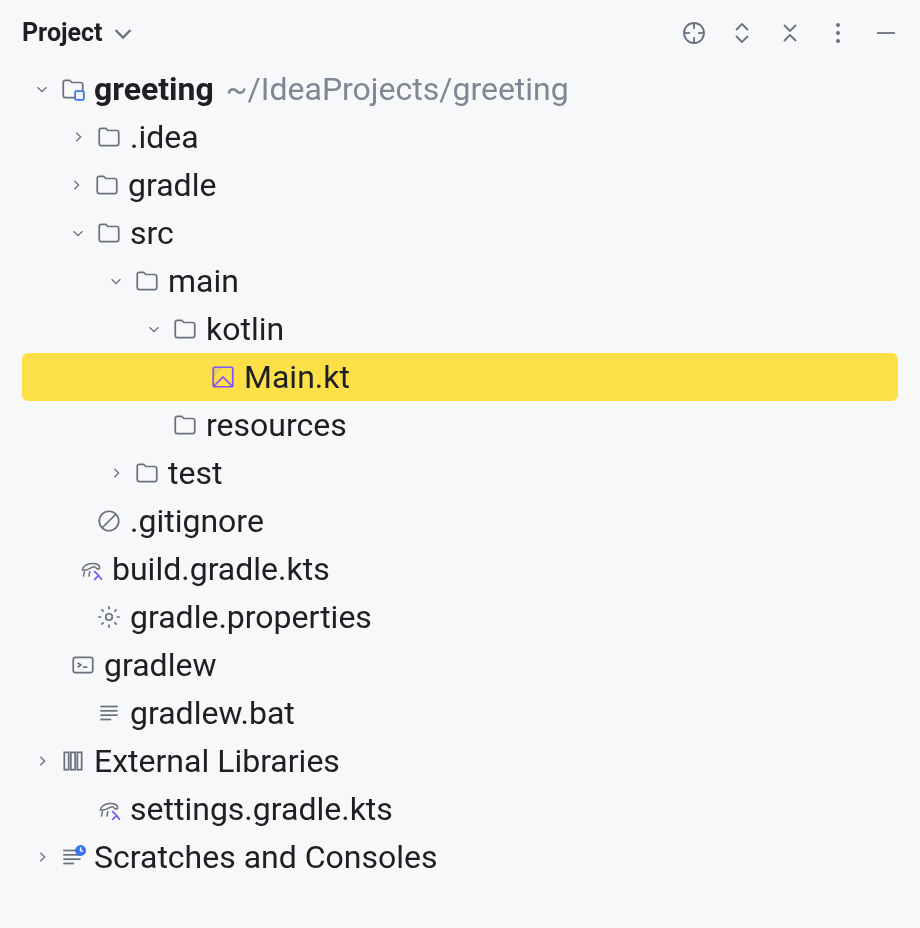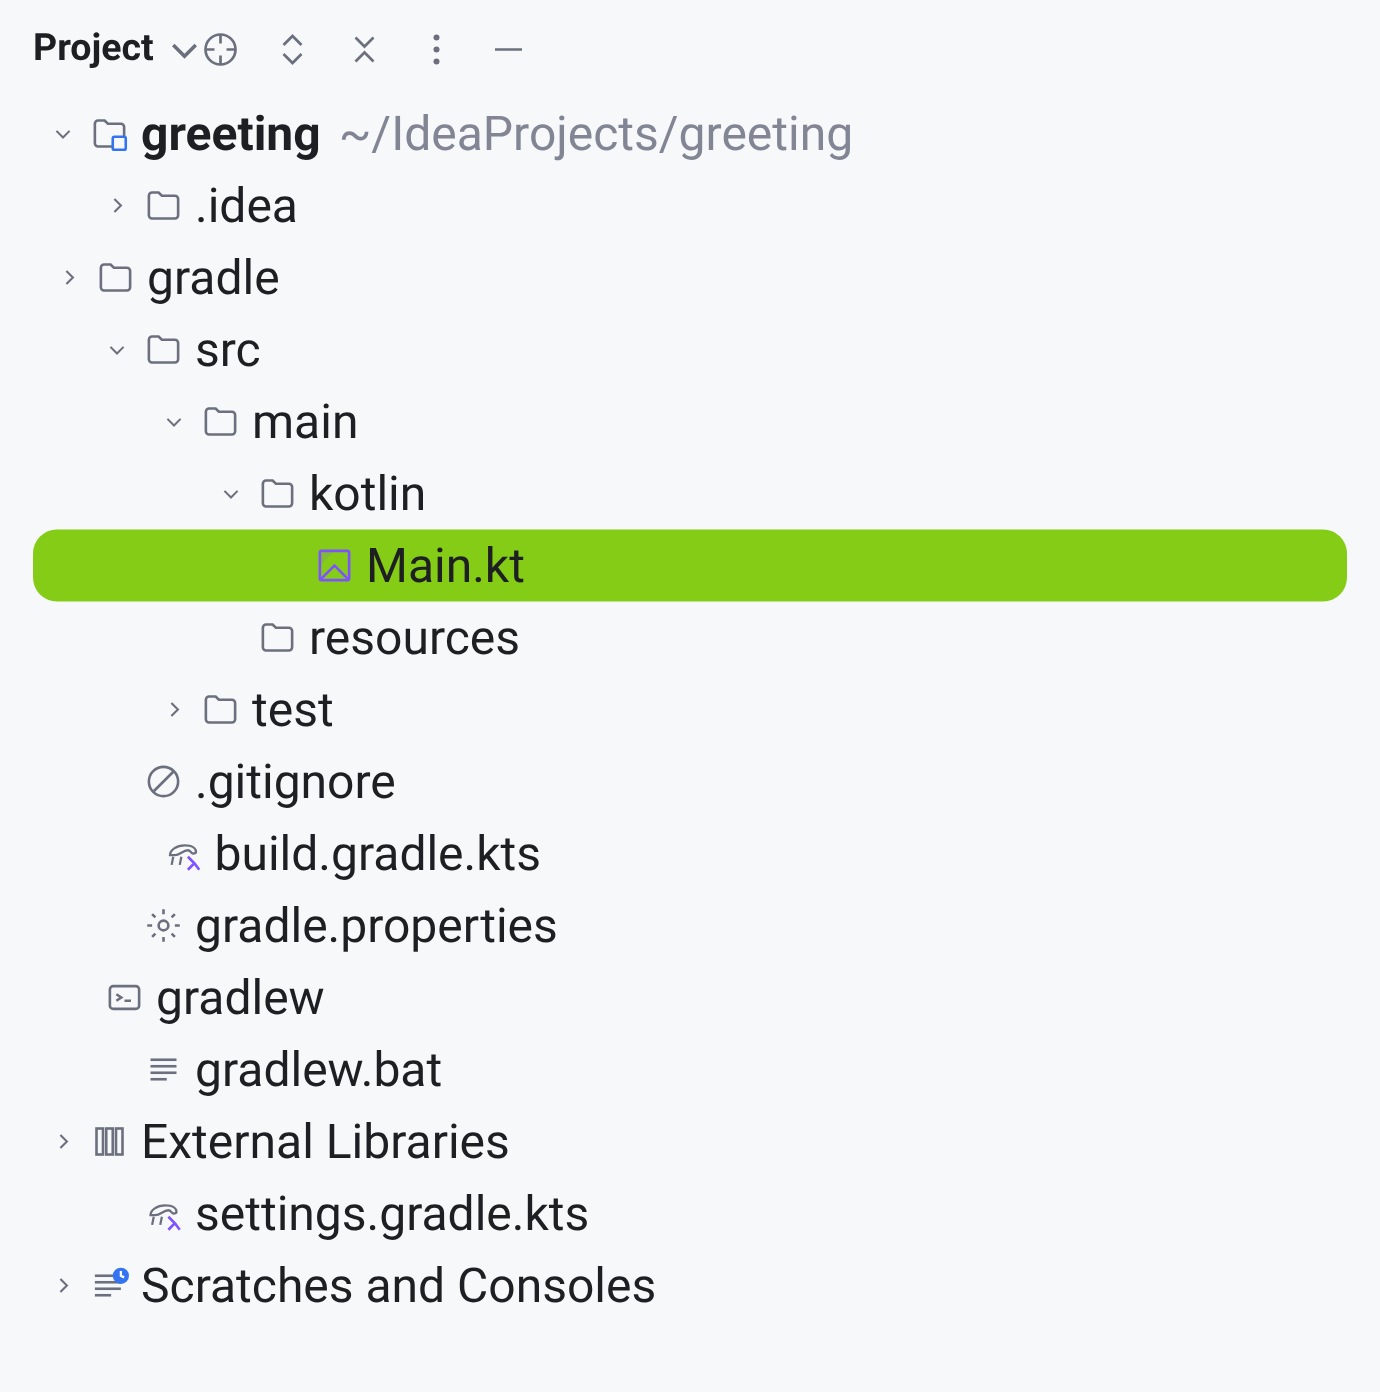--- a/index.html
+++ b/index.html
@@ -16,20 +16,21 @@
       overflow: hidden;
     }
     .panel {
       display: flex;
       flex-direction: column;
       height: 100%;
     }
     .header {
       display: flex;
       align-items: center;
+      justify-content: space-between;
       padding: 18px 22px 18px 22px;
     }
     .header-left {
       display: flex;
       align-items: center;
       gap: 8px;
     }
     .header-title {
       font-size: 25px;
       font-weight: 700;
@@ -56,22 +57,22 @@
     .tree-row {
       display: flex;
       align-items: center;
       height: 48px;
       font-size: 32px;
       color: #1e1f22;
       user-select: none;
       cursor: pointer;
     }
     .tree-row.selected {
-      background: #84cc16;
-      border-radius: 16px;
+      background: #fde047;
+      border-radius: 6px;
       margin: 0 22px;
     }
     .arrow {
       width: 16px;
       height: 16px;
       display: inline-flex;
       align-items: center;
       justify-content: center;
       color: #6c707e;
       flex-shrink: 0;
@@ -183,21 +184,21 @@
           </svg>
       </span>
       <span class="file-icon">
         <svg viewBox="0 0 24 24" fill="none">
             <path d="M3 6 a2 2 0 0 1 2-2 h4 l2 2 h8 a2 2 0 0 1 2 2 v10 a2 2 0 0 1-2 2 H5 a2 2 0 0 1-2-2 Z" stroke="#6c707e" stroke-width="1.6"></path>
           </svg>
       </span>
       <span>.idea</span>
     </div>
 
-    <div class="tree-row" style="padding-left:38px">
+    <div class="tree-row" style="padding-left:68px">
       <span class="arrow">
         <svg viewBox="0 0 16 16" fill="none" stroke="currentColor" stroke-width="1.6">
             <path d="M6 3 L11 8 L6 13"></path>
           </svg>
       </span>
       <span class="file-icon">
         <svg viewBox="0 0 24 24" fill="none">
             <path d="M3 6 a2 2 0 0 1 2-2 h4 l2 2 h8 a2 2 0 0 1 2 2 v10 a2 2 0 0 1-2 2 H5 a2 2 0 0 1-2-2 Z" stroke="#6c707e" stroke-width="1.6"></path>
           </svg>
       </span>
@@ -286,21 +287,21 @@
       <span class="spacer-arrow"></span>
       <span class="file-icon">
         <svg viewBox="0 0 24 24" fill="none" stroke="#6c707e" stroke-width="1.6">
           <circle cx="12" cy="12" r="9"></circle>
           <line x1="6" y1="18" x2="18" y2="6"></line>
         </svg>
       </span>
       <span>.gitignore</span>
     </div>
 
-    <div class="tree-row" style="padding-left:83px">
+    <div class="tree-row" style="padding-left:52px">
       <span class="spacer-arrow"></span>
       <span class="file-icon">
         <svg viewBox="0 0 24 24" fill="none">
           <path d="M4 13 C4 10 8 7 13 7 C18 7 20 9 20 11 C20 12 19 12 18 12 C17 12 17 10 15 10 C12 10 10 13 7 13 Z" stroke="#6c707e" stroke-width="1.4"></path>
           <path d="M6 14 L5 19 M11 14 L10 19" stroke="#6c707e" stroke-width="1.4"></path>
           <path d="M15 22 L19 18 L15 14 M22 22 L19 18" stroke="#7f52ff" stroke-width="1.6"></path>
         </svg>
       </span>
       <span>build.gradle.kts</span>
     </div>

